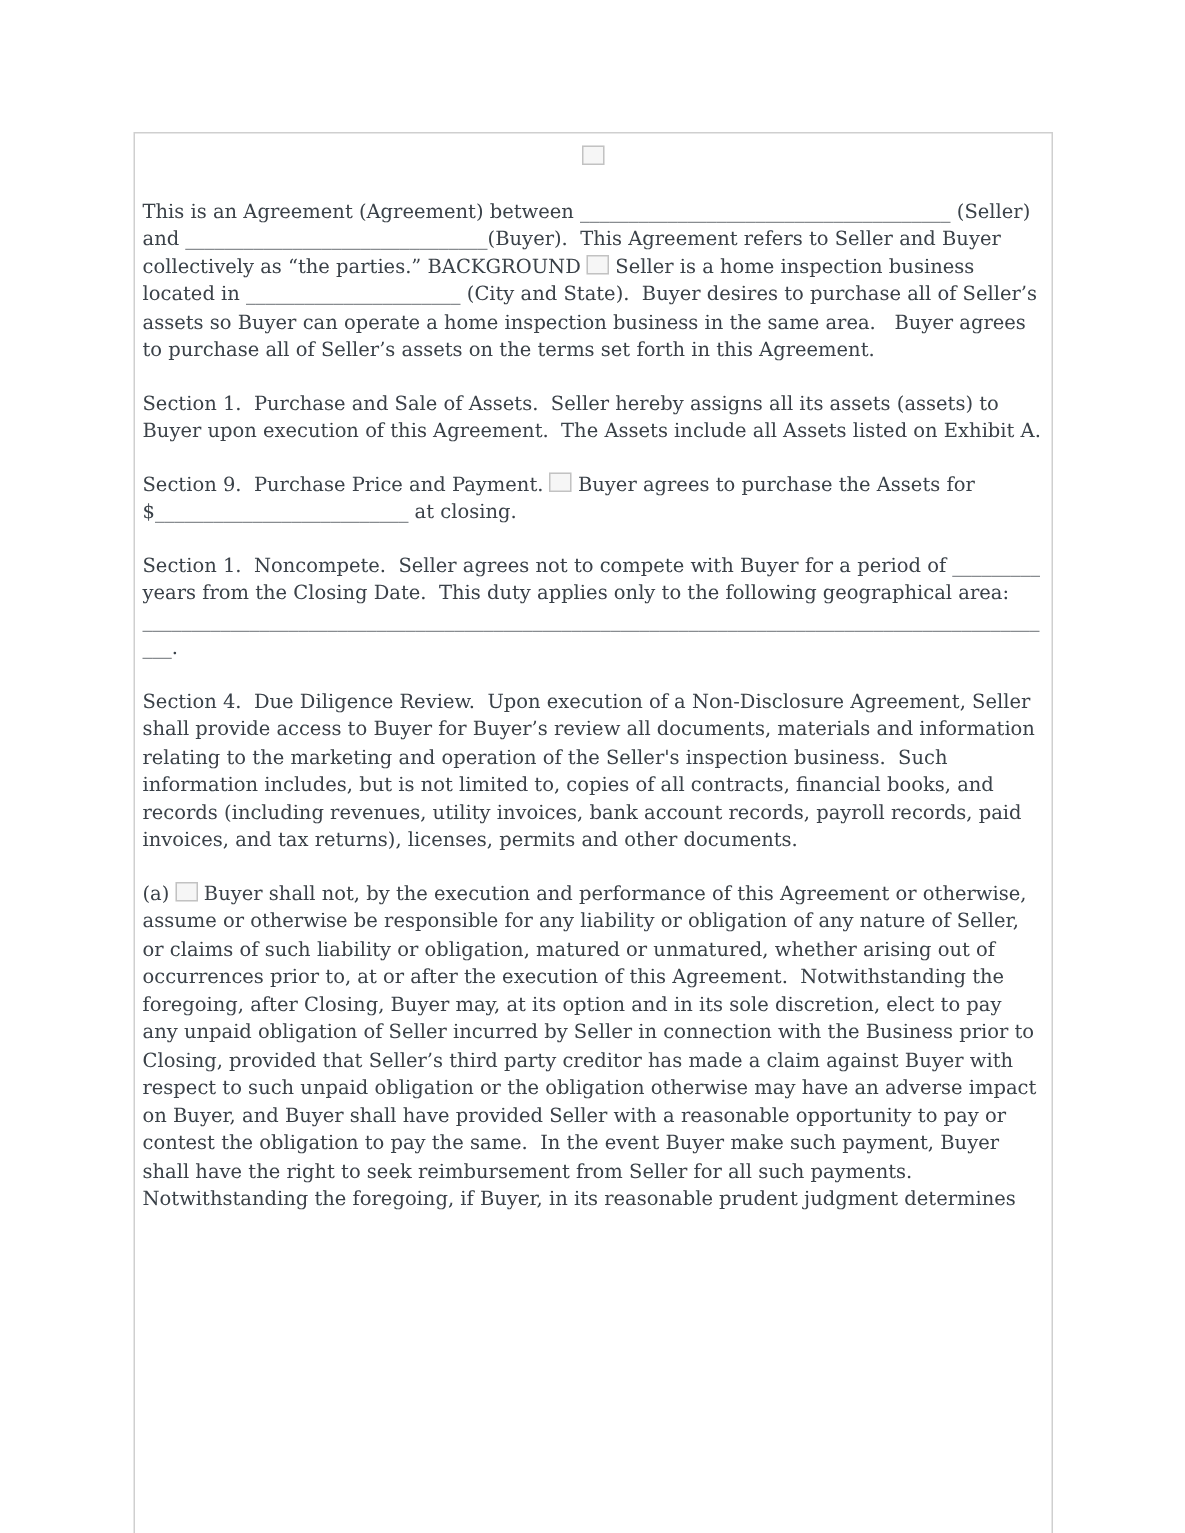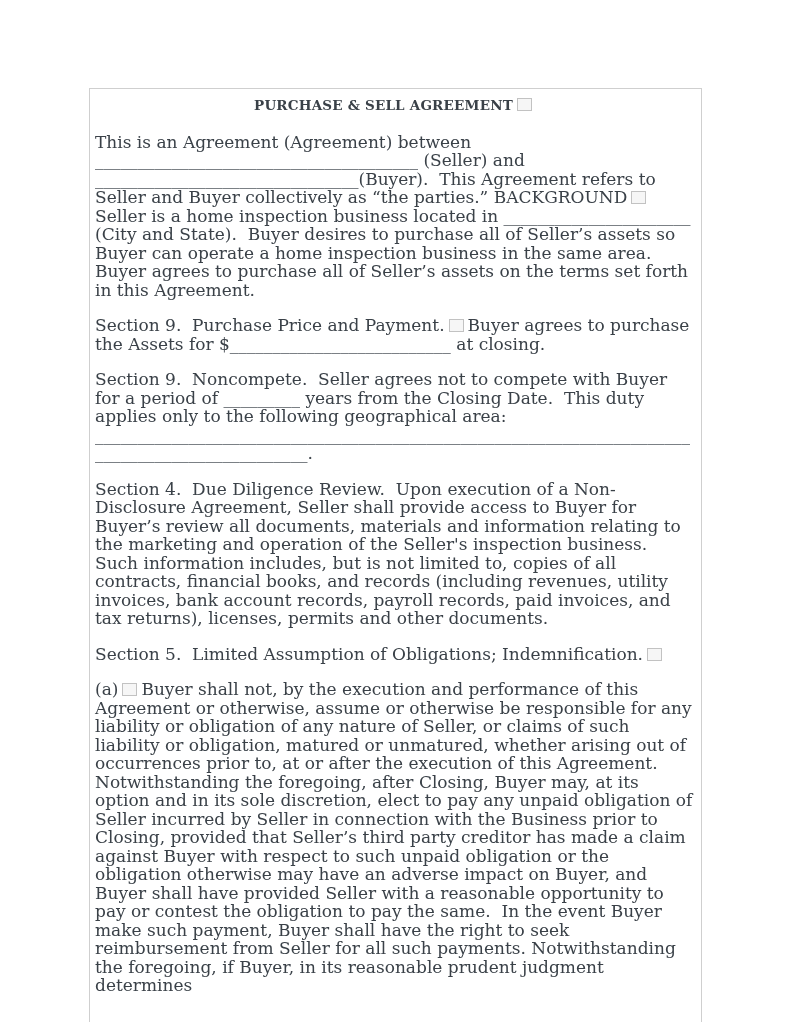--- a/index.html
+++ b/index.html
@@ -28,51 +28,51 @@
   .doc-title, .terms-heading {
     font-size: 13.5px;
     line-height: 18.5px;
     font-weight: bold;
     text-align: center;
     letter-spacing: 0.2px;
   }
   .doc-title { margin: 2px 0 18px 0; }
   .terms-heading { margin: 18px 0 18px 0; }
   p.body-par {
-    font-size: 17px;
+    font-size: 13px;
     line-height: 18.5px;
     margin: 0 0 17px 0;
     white-space: pre-wrap;
     overflow-wrap: break-word;
     text-align: left;
   }
   .fbox {
     display: inline-block;
     width: 13px;
     height: 11px;
     border: 1px solid #c2c2c2;
     background: #f6f6f6;
     margin: 0 4px -1px 4px;
   }
 </style>
 </head>
 <body>
 
 <div class="doc-page">
 
-  <div class="doc-title"><span>PURCHASE &amp; SELL AGREEMENT</span><span class="fbox"></span></div>
+  <div class="doc-title"><span class="fbox"></span></div>
 
   <p class="body-par"><span>This is an Agreement (Agreement) between ______________________________________ (Seller) and _______________________________(Buyer).  This Agreement refers to Seller and Buyer collectively as “the parties.” BACKGROUND</span><span class="fbox"></span><span>Seller is a home inspection business located in ______________________ (City and State).  Buyer desires to purchase all of Seller’s assets so Buyer can operate a home inspection business in the same area.   Buyer agrees to purchase all of Seller’s assets on the terms set forth in this Agreement.</span></p>
 
 
+  <p class="body-par">Section 1.  Purchase and Sale of Assets.  Seller hereby assigns all its assets (assets) to Buyer upon execution of this Agreement.  The Assets include all Assets listed on Exhibit A.</p>
 
   <p class="body-par"><span>Section 9.  Purchase Price and Payment.</span><span class="fbox"></span><span>Buyer agrees to purchase the Assets for $__________________________ at closing.</span></p>
 
-  <p class="body-par">Section 9.  Noncompete.  Seller agrees not to compete with Buyer for a period of _________ years from the Closing Date.  This duty applies only to the following geographical area:
+  <p class="body-par">Section 1.  Noncompete.  Seller agrees not to compete with Buyer for a period of _________ years from the Closing Date.  This duty applies only to the following geographical area:
 _______________________________________________________________________________________________.</p>
 
   <p class="body-par">Section 4.  Due Diligence Review.  Upon execution of a Non-Disclosure Agreement, Seller shall provide access to Buyer for Buyer’s review all documents, materials and information relating to the marketing and operation of the Seller's inspection business.  Such information includes, but is not limited to, copies of all contracts, financial books, and records (including revenues, utility invoices, bank account records, payroll records, paid invoices, and tax returns), licenses, permits and other documents.</p>
 
-  <p class="body-par"><span>Section 5.  Limited Assumption of Obligations; Indemnification.</span><span class="fbox"></span></p>
 
   <p class="body-par"><span>(a)</span><span class="fbox"></span><span>Buyer shall not, by the execution and performance of this Agreement or otherwise, assume or otherwise be responsible for any liability or obligation of any nature of Seller, or claims of such liability or obligation, matured or unmatured, whether arising out of occurrences prior to, at or after the execution of this Agreement.  Notwithstanding the foregoing, after Closing, Buyer may, at its option and in its sole discretion, elect to pay any unpaid obligation of Seller incurred by Seller in connection with the Business prior to Closing, provided that Seller’s third party creditor has made a claim against Buyer with respect to such unpaid obligation or the obligation otherwise may have an adverse impact on Buyer, and Buyer shall have provided Seller with a reasonable opportunity to pay or contest the obligation to pay the same.  In the event Buyer make such payment, Buyer shall have the right to seek reimbursement from Seller for all such payments. Notwithstanding the foregoing, if Buyer, in its reasonable prudent judgment determines</span></p>
 
 </div>
 
 </body></html>

